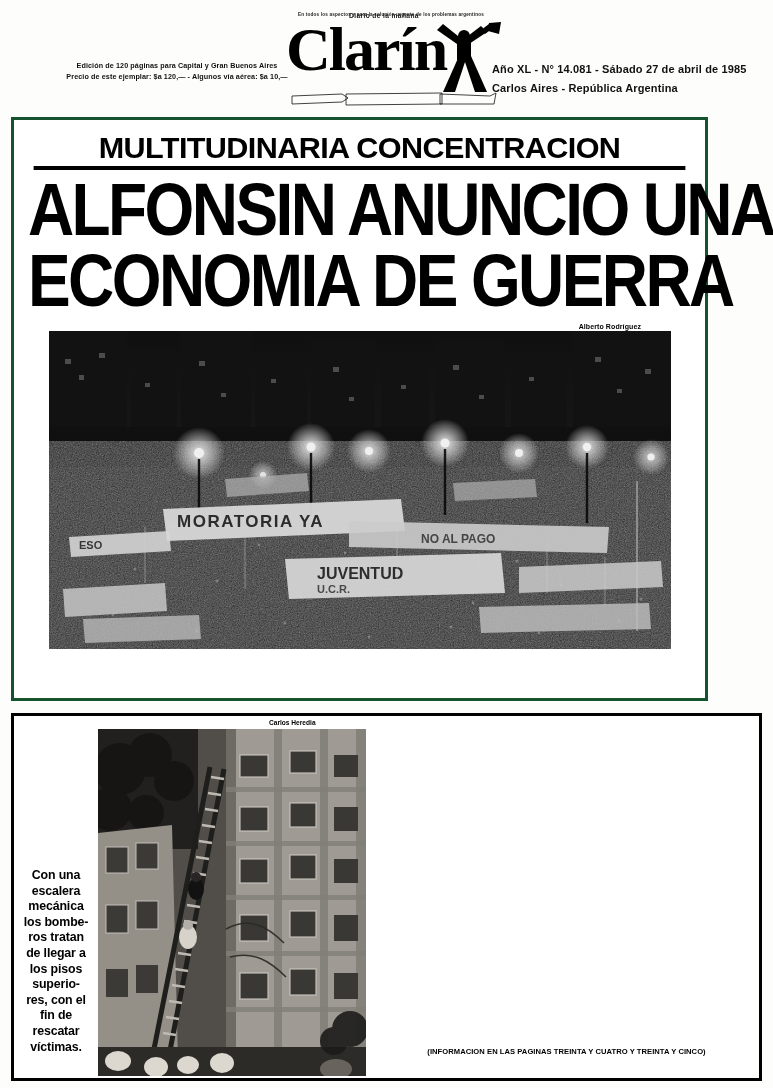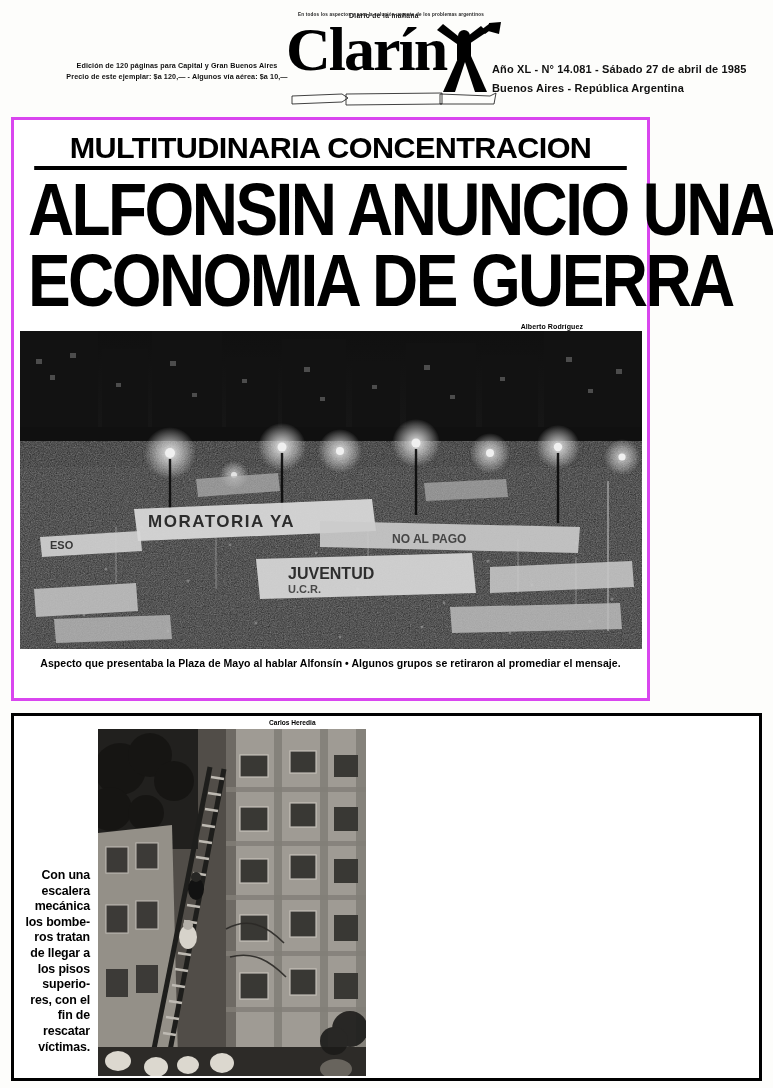--- a/index.html
+++ b/index.html
@@ -110,23 +110,23 @@
     color: #1c1c1c;
     text-align: center;
     white-space: nowrap;
   }
 
   
   .story-top {
     position: absolute;
     left: 11px;
     top: 117px;
-    width: 639px;
+    width: 697px;
     height: 584px;
-    border: 3px solid #d946ef;
+    border: 3px solid #14532d;
     background: #ffffff;
     box-sizing: border-box;
   }
   .kicker {
     margin: 11px 26px 0 26px;
     text-align: center;
     font-size: 30px;
     font-weight: bold;
     letter-spacing: -0.6px;
     line-height: 34px;
@@ -192,21 +192,21 @@
     border: 3px solid #000;
     background: #ffffff;
     box-sizing: border-box;
     overflow: hidden;
   }
   .side-caption {
     position: absolute;
     left: 8px;
     top: 152px;
     width: 68px;
-    text-align: right;
+    text-align: center;
     font-size: 12.4px;
     font-weight: bold;
     line-height: 15.6px;
     letter-spacing: -0.15px;
   }
   .photo-credit-2 {
     position: absolute;
     left: 255px;
     top: 3px;
     font-size: 6.6px;
@@ -290,21 +290,21 @@
       <svg class="ribbon" viewBox="0 0 208 16" preserveAspectRatio="none">
         <path d="M2,4 L52,2 L58,6 L52,10 L2,12 Z" fill="none" stroke="#111" stroke-width="0.8"></path>
         <path d="M56,2 L152,1 L152,12 L56,13 Z" fill="none" stroke="#111" stroke-width="0.8"></path>
         <path d="M150,2 L200,4 L206,1 L204,12 L150,12 Z" fill="none" stroke="#111" stroke-width="0.8"></path>
       </svg>
       <div class="ribbon-text">En todos los aspectos y para la solución urgente de los problemas argentinos</div>
     </div>
 
     <div class="masthead-right">
       <div>Año XL - N° 14.081 - Sábado 27 de abril de 1985</div>
-      <div>Buenos Aires - República Argentina</div>
+      <div>Carlos Aires - República Argentina</div>
     </div>
   </div>
 
   <div class="story-top">
 
     <div class="kicker">MULTITUDINARIA CONCENTRACION</div>
 
     <div class="headline-main">
       <div class="hl-line">ALFONSIN ANUNCIO UNA</div>
       <div class="hl-line hl-line2">ECONOMIA DE GUERRA</div>
@@ -462,21 +462,20 @@
           <line x1="196" y1="206" x2="196" y2="258"></line>
           <line x1="348" y1="200" x2="348" y2="254"></line>
           <line x1="498" y1="208" x2="498" y2="262"></line>
           <line x1="556" y1="226" x2="556" y2="274"></line>
         </g>
 
         <rect width="622" height="318" fill="#000" opacity="0.06"></rect>
       </svg>
     </div>
 
-    <div class="caption-main">Aspecto que presentaba la Plaza de Mayo al hablar Alfonsín • Algunos grupos se retiraron al promediar el mensaje.</div>
   </div>
 
   <div class="story-bottom">
 
     <div class="side-caption">Con una escalera mecánica los bombe-ros tratan de llegar a los pisos superio-res, con el fin de rescatar víctimas.</div>
 
     <div class="photo-credit-2">Carlos Heredia</div>
 
     <div class="photo-bottom-wrap">
       <svg viewBox="0 0 268 347" width="268" height="347" preserveAspectRatio="none">
@@ -622,15 +621,16 @@
         <g fill="#1e1d1b" opacity="0.9">
           <circle cx="252" cy="300" r="18"></circle>
           <circle cx="236" cy="312" r="14"></circle>
         </g>
 
         <rect width="268" height="347" fill="#000" opacity="0.05"></rect>
       </svg>
     </div>
 
 
+    <div class="ref-bottom">(INFORMACION EN LAS PAGINAS TREINTA Y CUATRO Y TREINTA Y CINCO)</div>
   </div>
 
 </div>
 
 </body></html>

